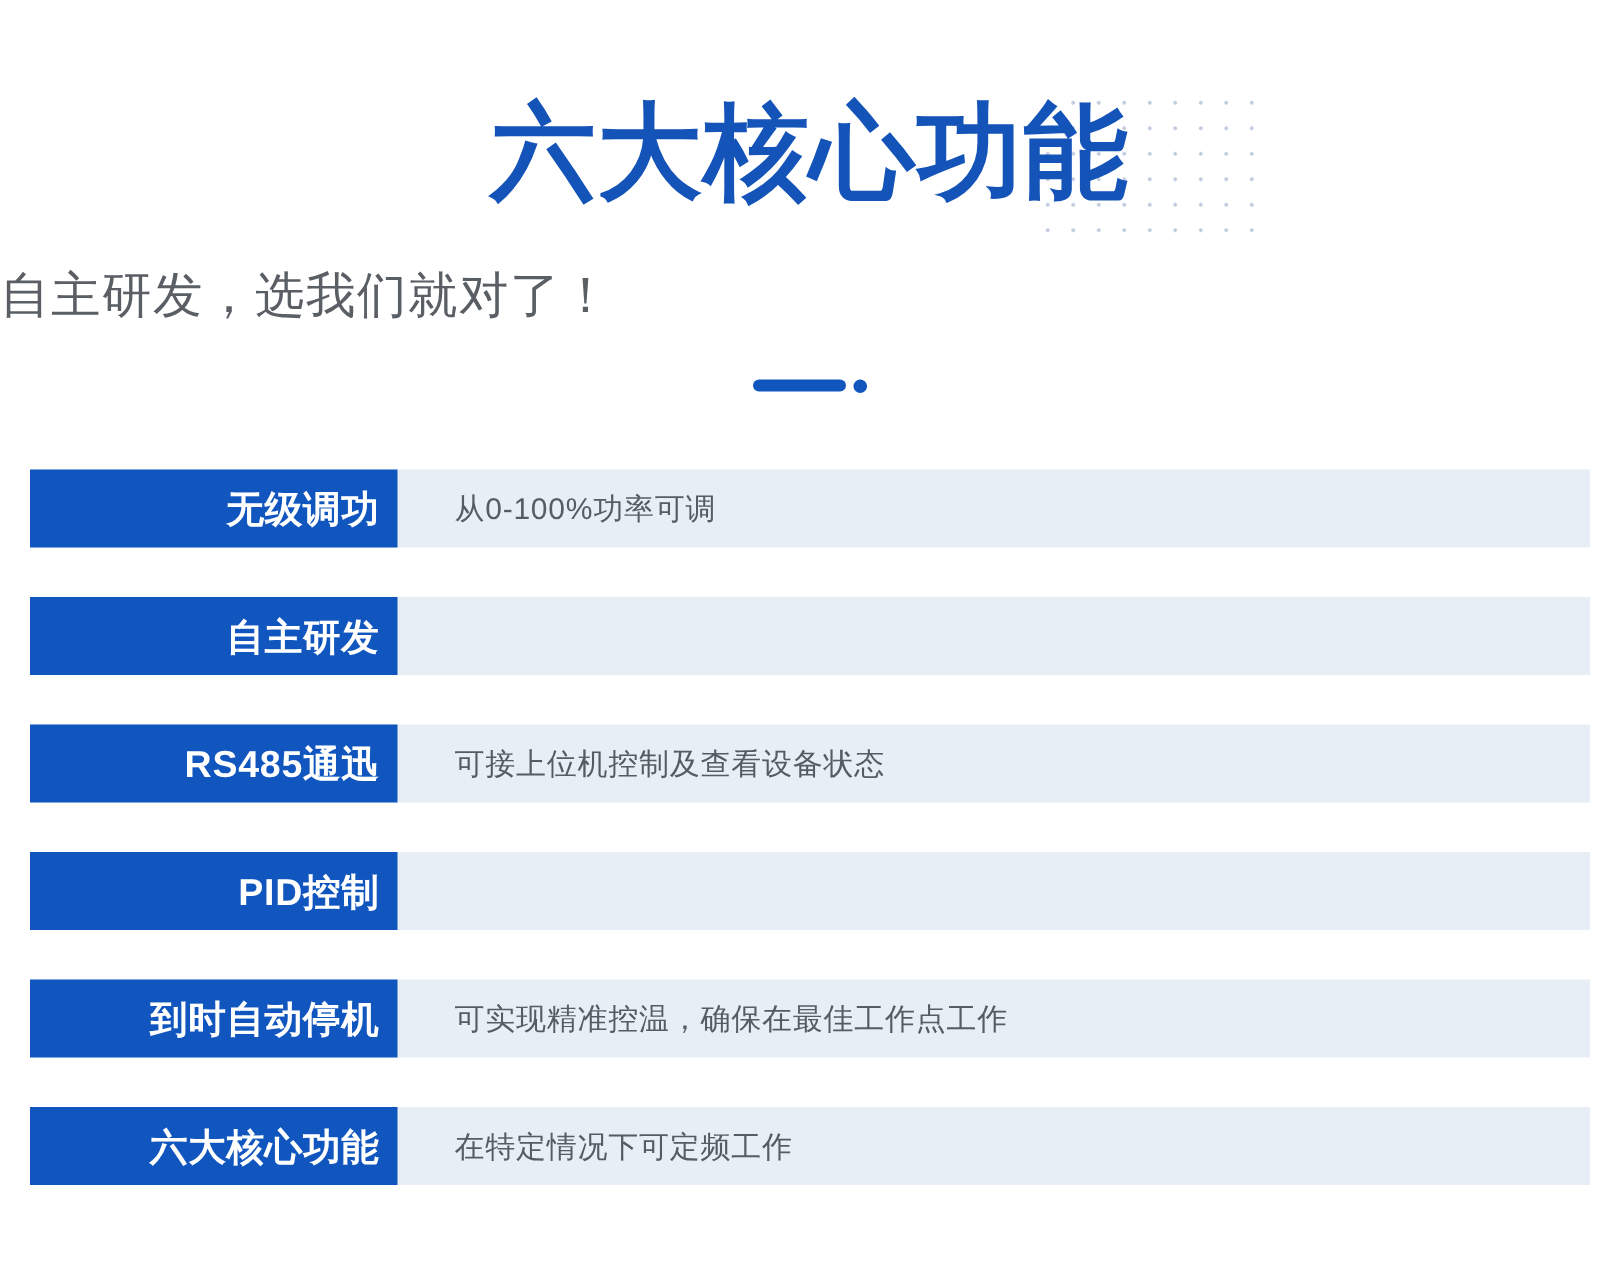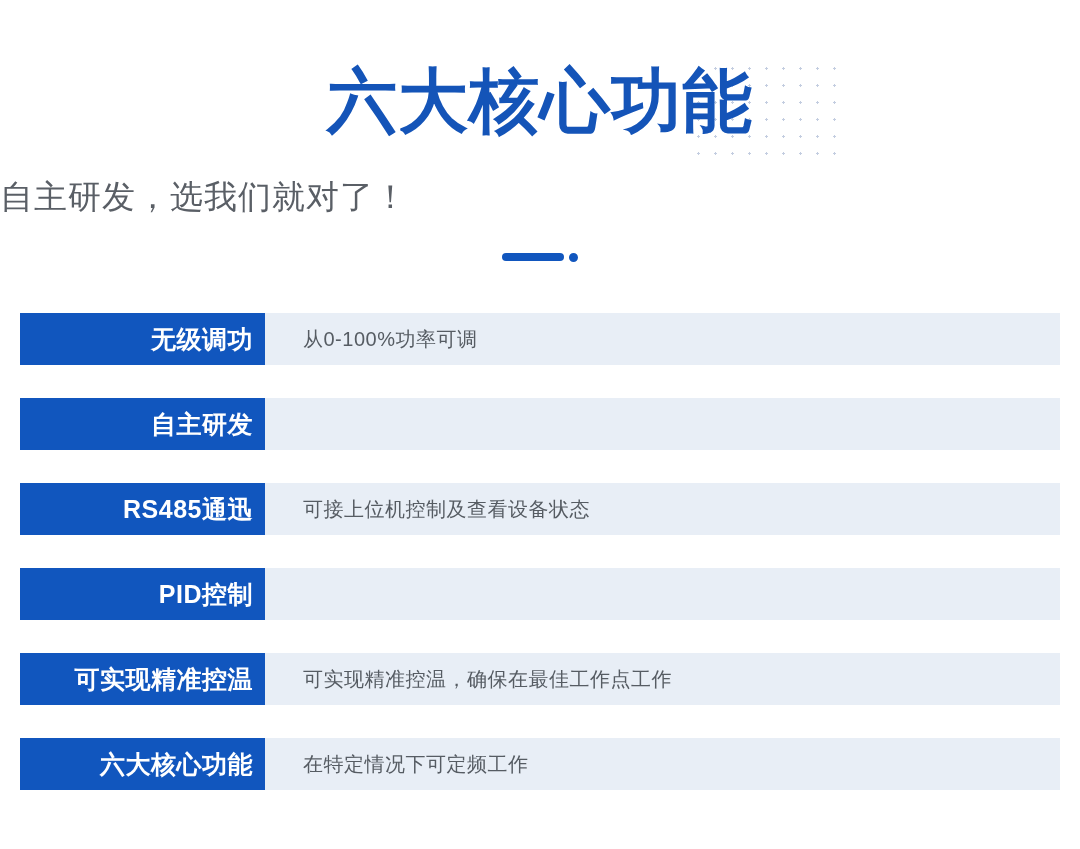--- a/index.html
+++ b/index.html
@@ -174,21 +174,21 @@
     <div class="feature-desc">可接上位机控制及查看设备状态</div>
   </div>
 
   <div class="feature-row">
     <div class="row-bg"></div>
     <div class="feature-label">PID控制</div>
   </div>
 
   <div class="feature-row">
     <div class="row-bg"></div>
-    <div class="feature-label">可实现精准控温</div>
+    <div class="feature-label">到时自动停机</div>
     <div class="feature-desc">可实现精准控温，确保在最佳工作点工作</div>
   </div>
 
   <div class="feature-row">
     <div class="row-bg"></div>
     <div class="feature-label">六大核心功能</div>
     <div class="feature-desc">在特定情况下可定频工作</div>
   </div>
 
 </div>

